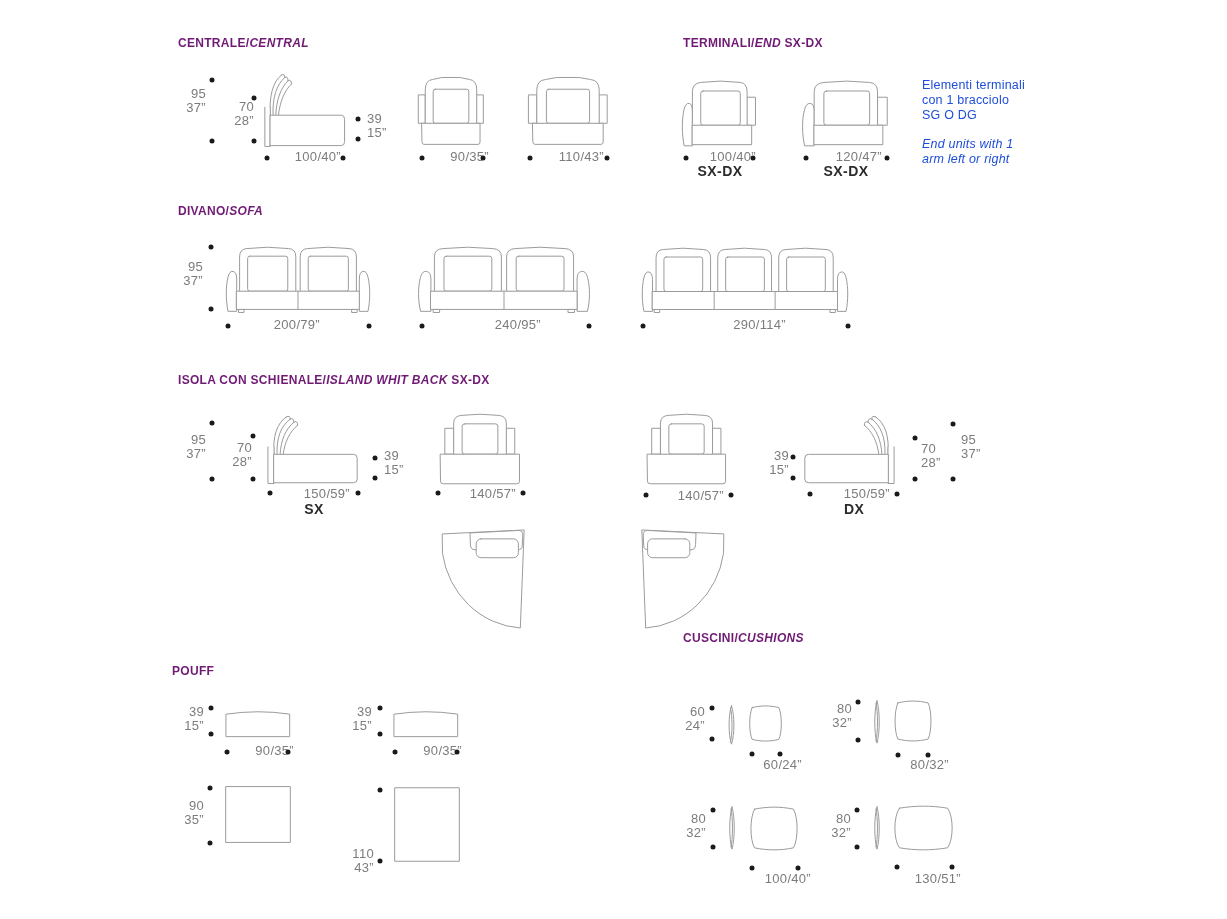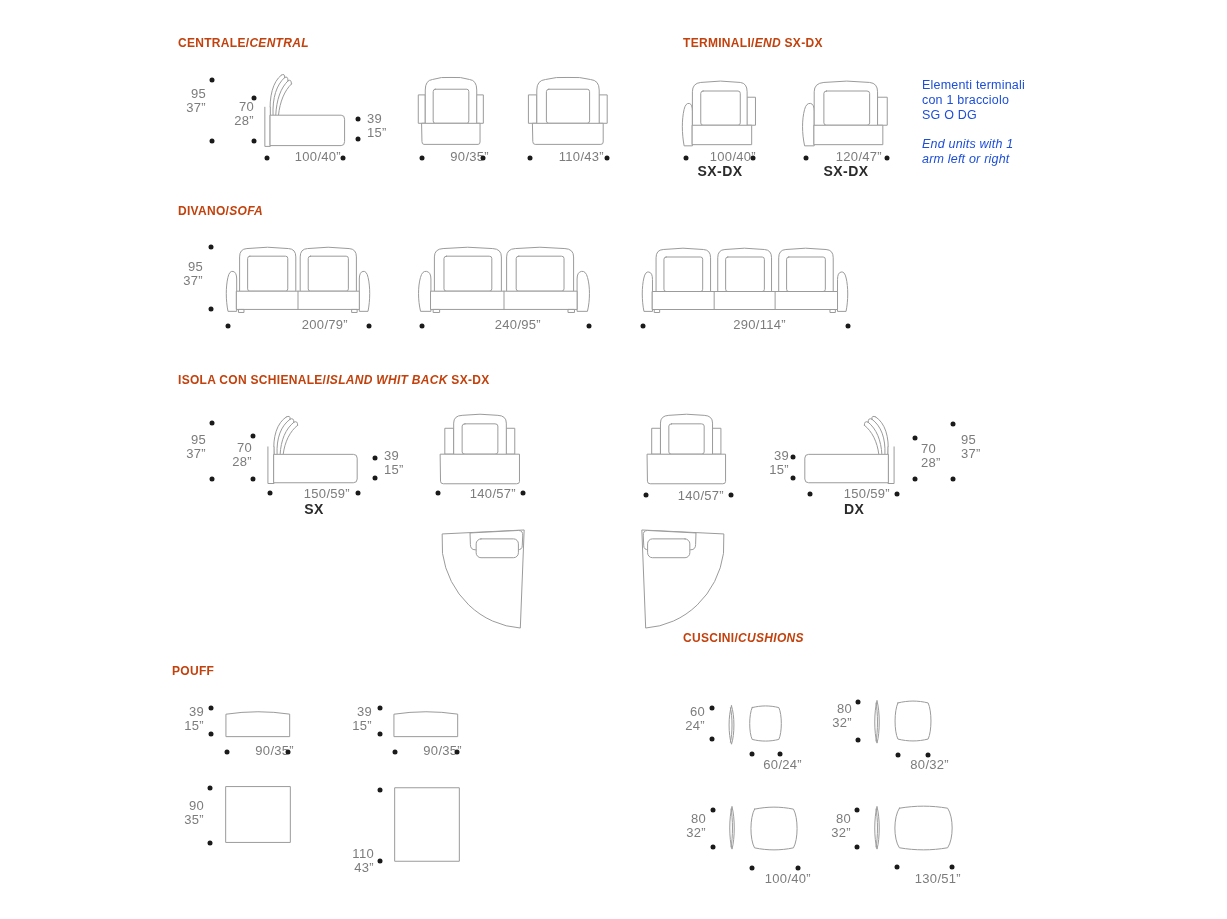--- a/index.html
+++ b/index.html
@@ -1,19 +1,19 @@
 <!DOCTYPE html>
 <html><head>
 <meta charset="utf-8">
 <style>
   *{margin:0;padding:0;box-sizing:border-box}
   html,body{background:#fff}
   body{font-family:"Liberation Sans",sans-serif}
   .canvas{position:relative;width:1227px;height:919px;background:#ffffff;overflow:hidden}
-  .title{position:absolute;font-size:12px;font-weight:bold;color:#c2410c;letter-spacing:.3px;white-space:nowrap}
+  .title{position:absolute;font-size:12px;font-weight:bold;color:#701a75;letter-spacing:.3px;white-space:nowrap}
   .title .ital{font-style:italic}
   .dim{position:absolute;font-size:13px;line-height:13.5px;color:#7c7c7c;white-space:pre-line;letter-spacing:.3px}
   .dim.c{text-align:right}
   .dim.r{text-align:right}
   .variant{position:absolute;font-size:14px;line-height:14px;font-weight:600;color:#2b2b2b;text-align:center;letter-spacing:.4px}
   .note{position:absolute;font-size:12.5px;line-height:15px;color:#1d4ed8;letter-spacing:.2px}
   .note .en{font-style:italic}
   .note .gap{margin-top:14px}
   svg.fig{position:absolute;overflow:visible}
   svg.dots{position:absolute;left:0;top:0;pointer-events:none}
@@ -211,21 +211,21 @@
   <div class="note" style="left:922px;top:78px;width:140px">
     <div>Elementi  terminali</div>
     <div>con 1 bracciolo</div>
     <div>SG O DG</div>
     <div class="en gap">End units with 1</div>
     <div class="en">arm left or right</div>
   </div>
 
   <div class="dim r" style="left:165px;top:260px;width:38px">95
 37”</div>
-  <div class="dim c" style="left:276px;top:318px;width:72px">200/79”</div>
+  <div class="dim c" style="left:248px;top:318px;width:72px">200/79”</div>
   <div class="dim c" style="left:469px;top:318px;width:72px">240/95”</div>
   <div class="dim c" style="left:706px;top:318px;width:80px">290/114”</div>
 
   <div class="dim r" style="left:168px;top:433px;width:38px">95
 37”</div>
   <div class="dim r" style="left:214px;top:441px;width:38px">70
 28”</div>
   <div class="dim" style="left:384px;top:449px;width:40px">39
 15”</div>
   <div class="dim c" style="left:278px;top:487px;width:72px">150/59”</div>

